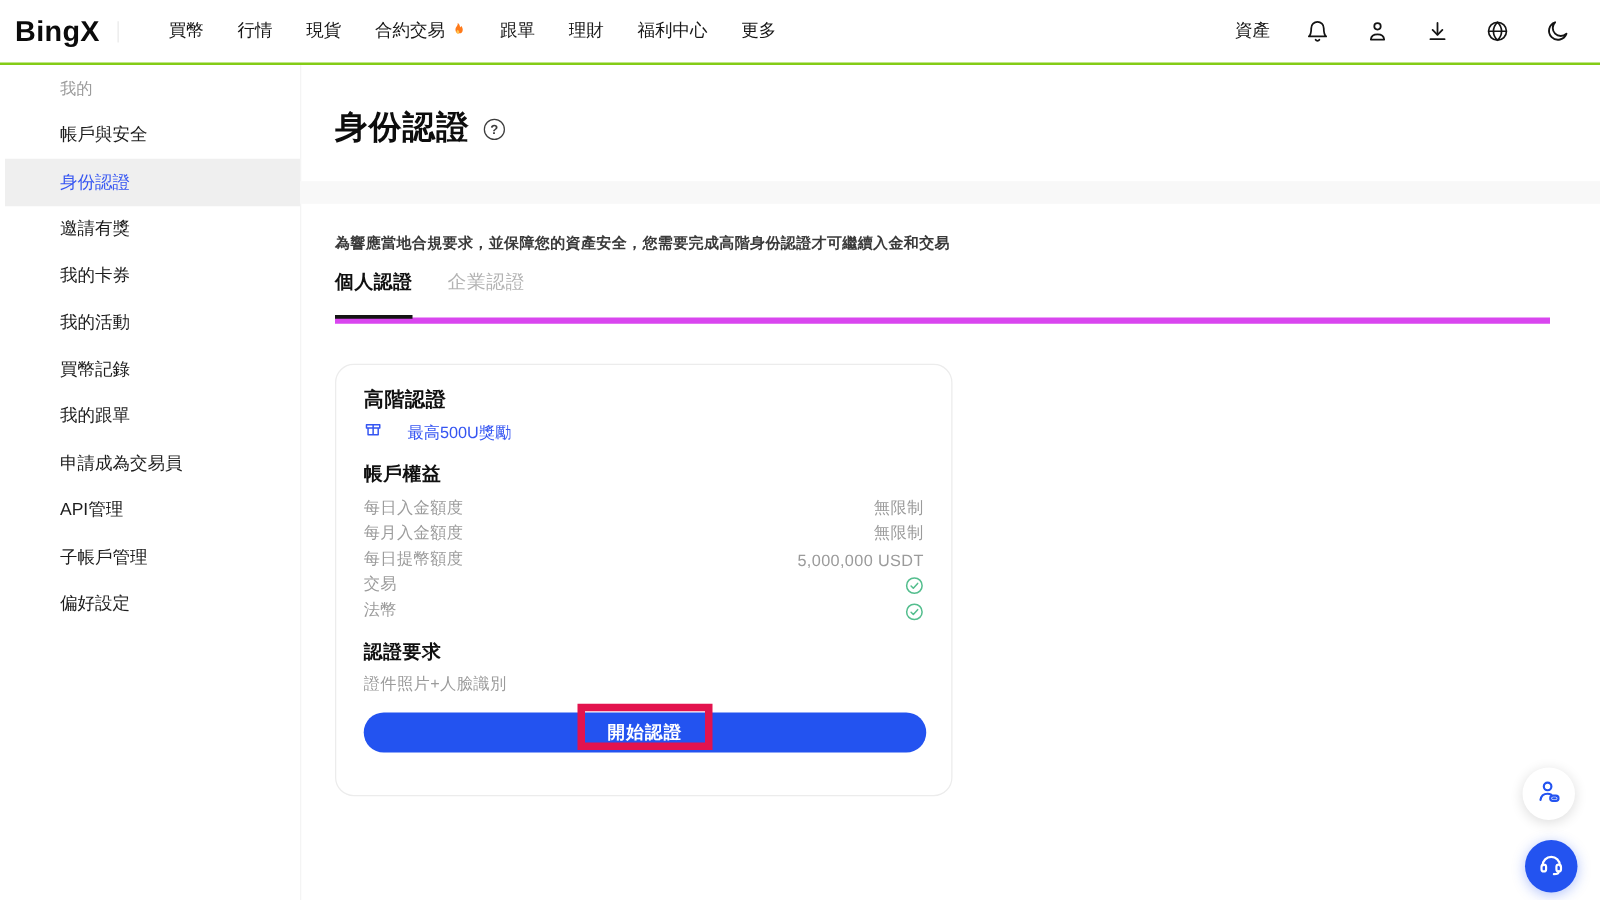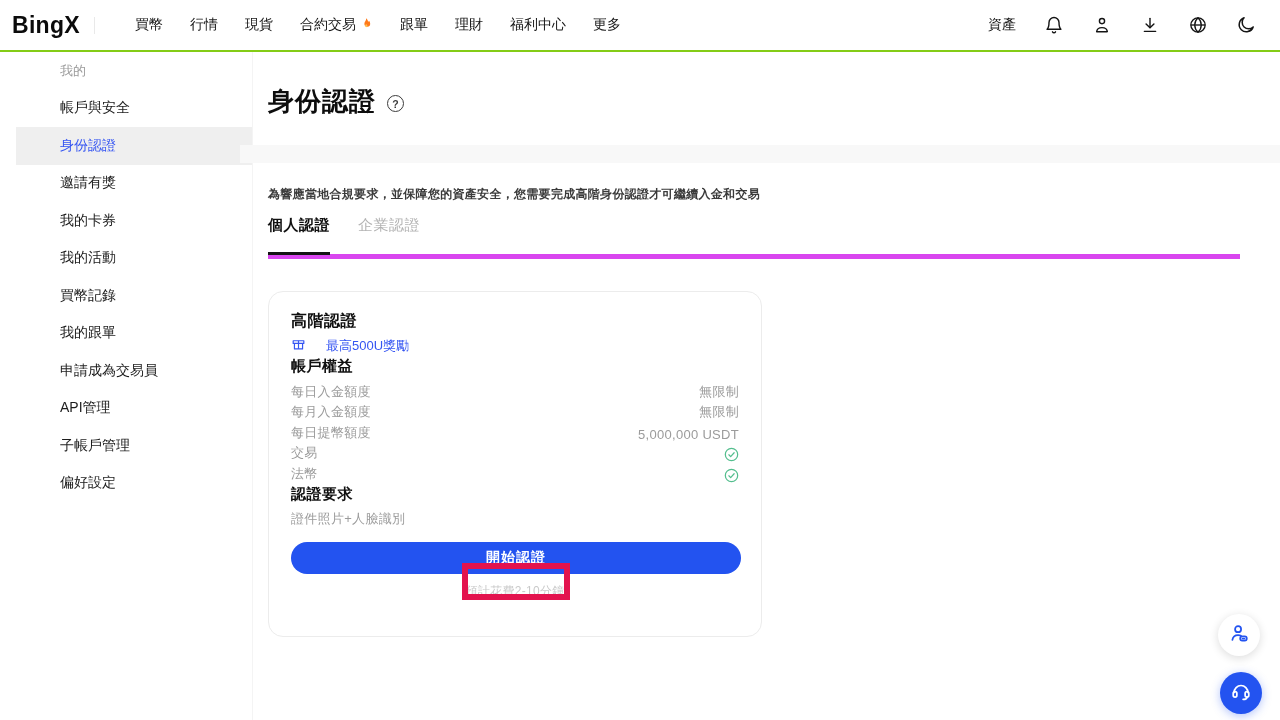--- a/index.html
+++ b/index.html
@@ -15,21 +15,21 @@
   .nav { display:flex; align-items:center; gap:27px; margin-left:40px; }
   .nav-item { font-size:14px; font-weight:500; color:#161616; cursor:pointer;
     display:flex; align-items:center; gap:3px; white-space:nowrap; }
   .nav-item svg { width:14px; height:14px; }
   .header-right { margin-left:auto; display:flex; align-items:center; gap:28px; }
   .assets-link { font-size:14px; font-weight:500; cursor:pointer; }
   .hicon { width:20px; height:20px; cursor:pointer; display:flex; }
   .hicon svg { width:20px; height:20px; }
 
   
-  .sidebar { position:absolute; left:16px; top:52px; width:237px; height:668px;
+  .sidebar { position:absolute; left:4px; top:52px; width:237px; height:668px;
     background:#fff; border-right:1px solid #f4f4f4; }
   .side-item { height:37.5px; display:flex; align-items:center; padding-left:44px;
     font-size:14px; color:#1c1c1c; cursor:pointer; white-space:nowrap; }
   .side-section { color:#9b9b9b; font-size:13px; cursor:default; }
   .side-item.active { background:#efefef; color:#3555f2; font-weight:500; }
 
   
   .band { position:absolute; left:240px; top:145px; width:1040px; height:18px; background:#f8f8f8; }
   .page-title-row { position:absolute; left:268px; top:84px; display:flex; align-items:center; }
   .page-title { font-size:26px; font-weight:700; letter-spacing:1px; color:#0d0d0d; }
@@ -43,21 +43,21 @@
   .tab { font-size:15px; padding-bottom:17px; cursor:pointer; color:#b3b3b3; letter-spacing:.5px; }
   .tab.active { color:#101010; font-weight:700; border-bottom:3px solid #141414; margin-bottom:-1px; }
 
   
   .card { position:absolute; left:268px; top:291px; width:494px; height:346px;
     border:1px solid #ececec; border-radius:15px; background:#fff; padding:18px 22px; }
   .card-title { font-size:16px; font-weight:700; color:#101010; line-height:22px; letter-spacing:.5px; }
   .reward-row { margin-top:5px; display:flex; align-items:center; gap:20px; height:18px; cursor:pointer; }
   .reward-row svg { width:15px; height:15px; }
   .reward-text { font-size:13px; font-weight:500; color:#3555f2; }
-  .sub-title { font-size:15px; font-weight:700; color:#101010; line-height:21px; letter-spacing:.5px; }
+  .sub-title { margin-top:14px; font-size:15px; font-weight:700; color:#101010; line-height:21px; letter-spacing:.5px; }
   .benefits { margin-top:4px; }
   .b-row { height:20.5px; display:flex; align-items:flex-end; justify-content:space-between; }
   .b-label, .b-value { font-size:13px; color:#9b9b9b; letter-spacing:.3px; }
   .b-check { width:15px; height:15px; display:flex; }
   .req-text { margin-top:6px; font-size:13px; color:#9b9b9b; height:18px; letter-spacing:.3px; }
   .start-btn { margin-top:14px; width:450px; height:32px; border:none; border-radius:16px;
     background:#2353f0; color:#fff; font-size:14px; font-weight:600; letter-spacing:1px;
     display:flex; align-items:center; justify-content:center; cursor:pointer;
     font-family:"Liberation Sans","DejaVu Sans",sans-serif; }
   .estimate { margin-top:9px; text-align:center; font-size:12px; color:#c9c9c9; letter-spacing:.3px; }
@@ -222,21 +222,20 @@
             <path d="M5.2 8.3l1.9 1.9 3.7-4.1" stroke-linecap="round" stroke-linejoin="round"></path>
           </svg>
       </span>
     </div>
   </div>
 
   <div class="sub-title">認證要求</div>
   <div class="req-text">證件照片+人臉識別</div>
 
   <button class="start-btn">開始認證</button>
-  <div class="estimate">預計花費2-10分鐘</div>
 </div>
 
 <div class="annotation-box"></div>
 
 <div class="float-btn invite-btn">
   <span>
     <svg viewBox="0 0 24 24" fill="none" stroke="#2353f0" stroke-width="1.9">
         <circle cx="11" cy="7.8" r="3.3"></circle>
         <path d="M4.8 19.6c.5-3.5 2.9-5.4 6.2-5.4 1.2 0 2.3.3 3.2.8" stroke-linecap="round"></path>
         <rect x="13.3" y="15.8" width="7.2" height="4.6" rx="2.3"></rect>

